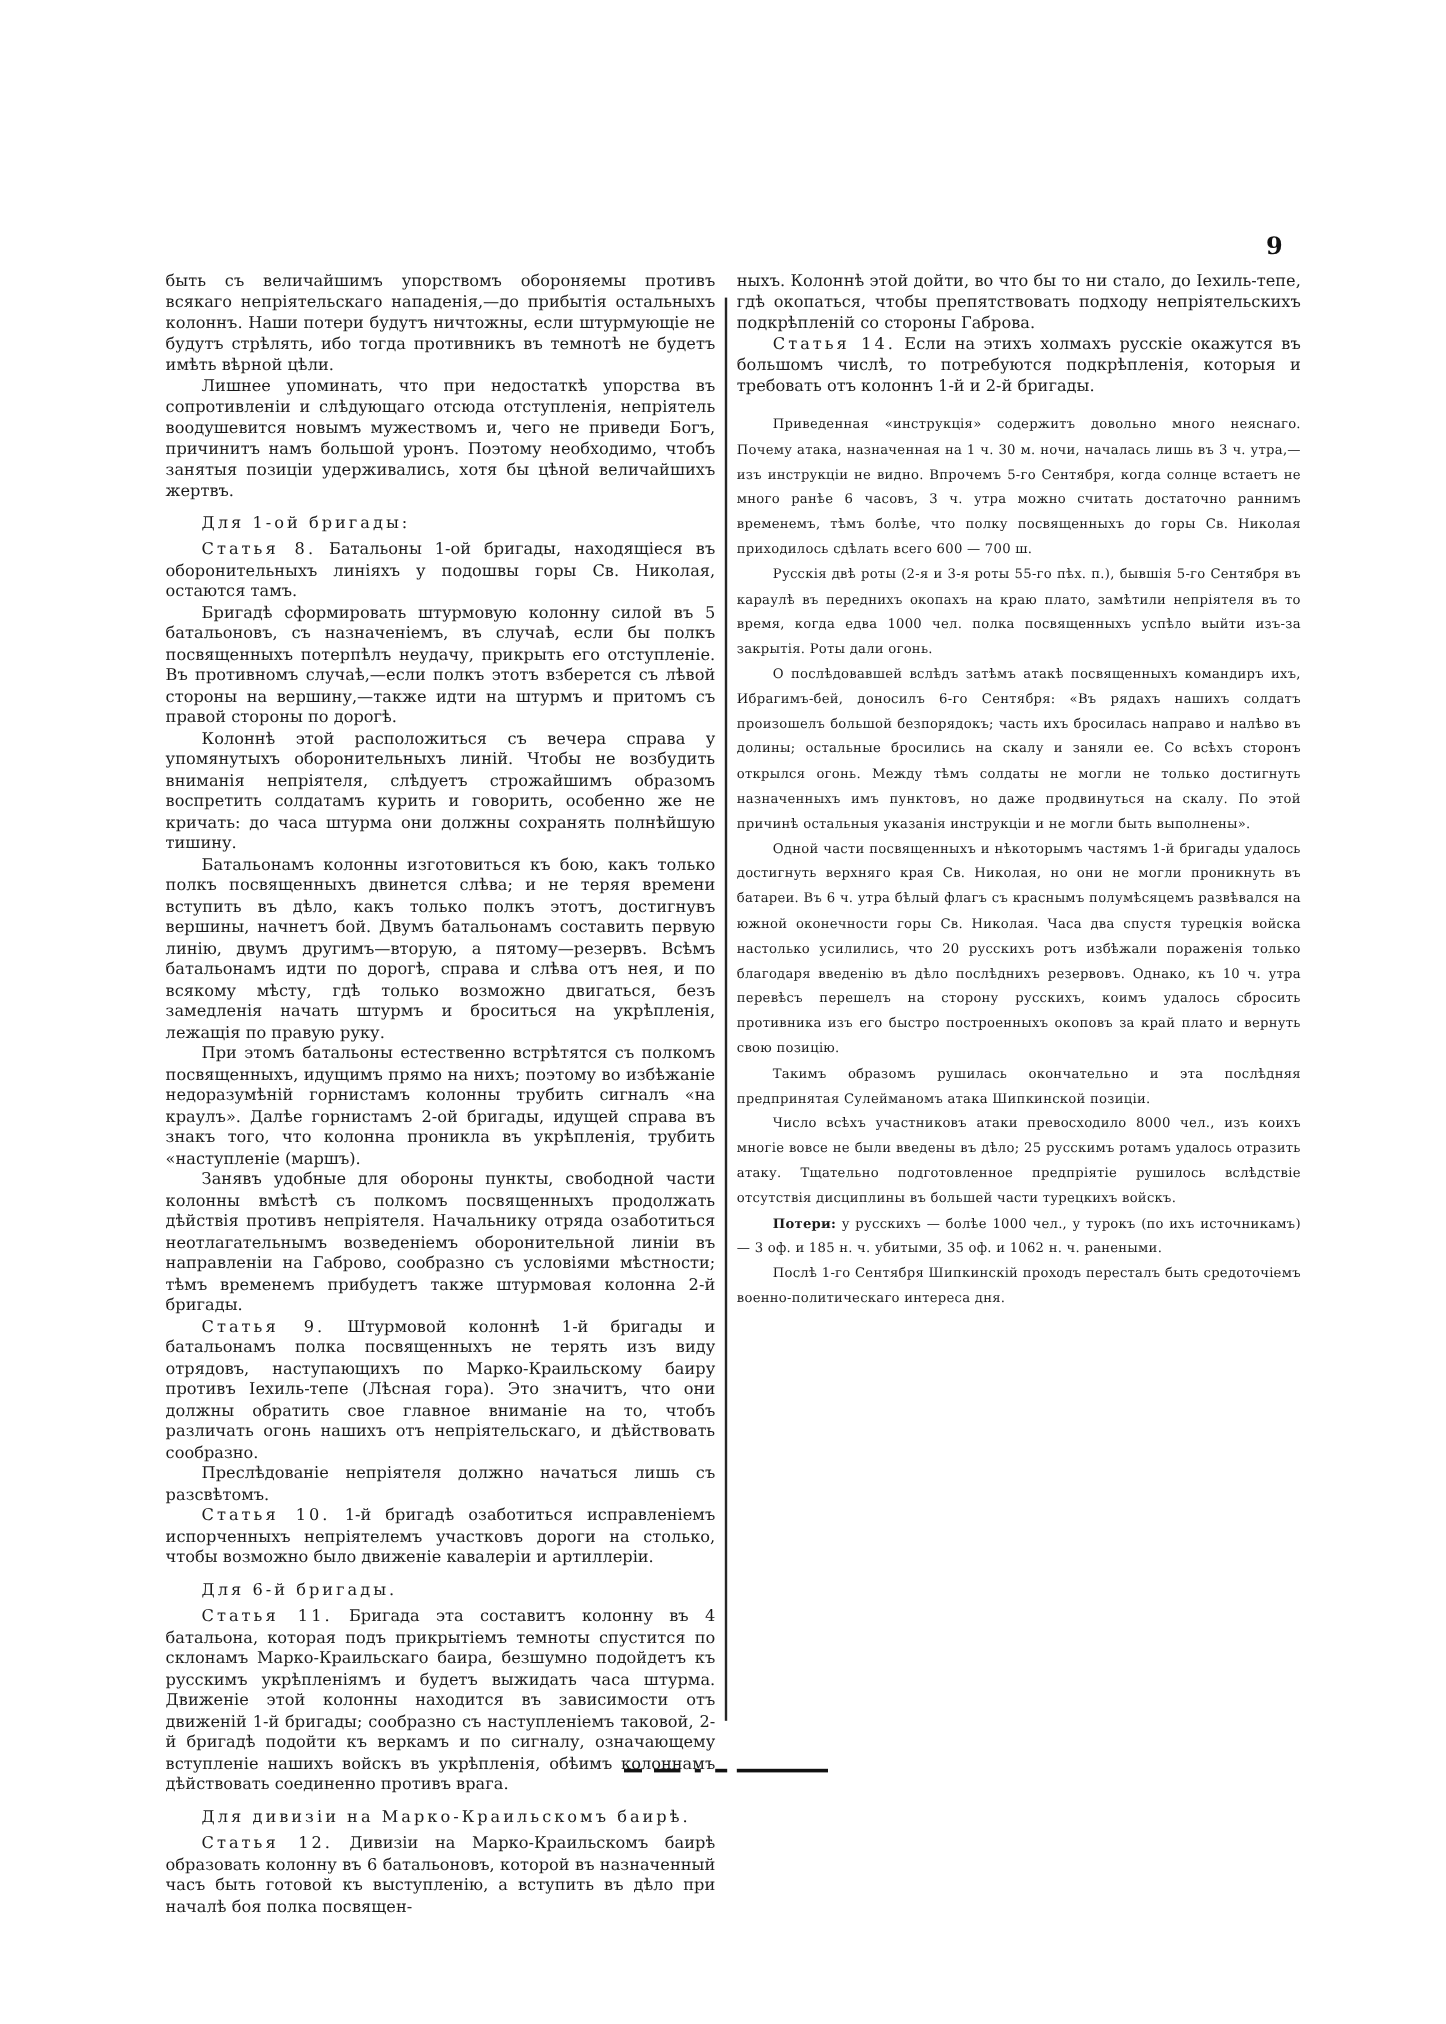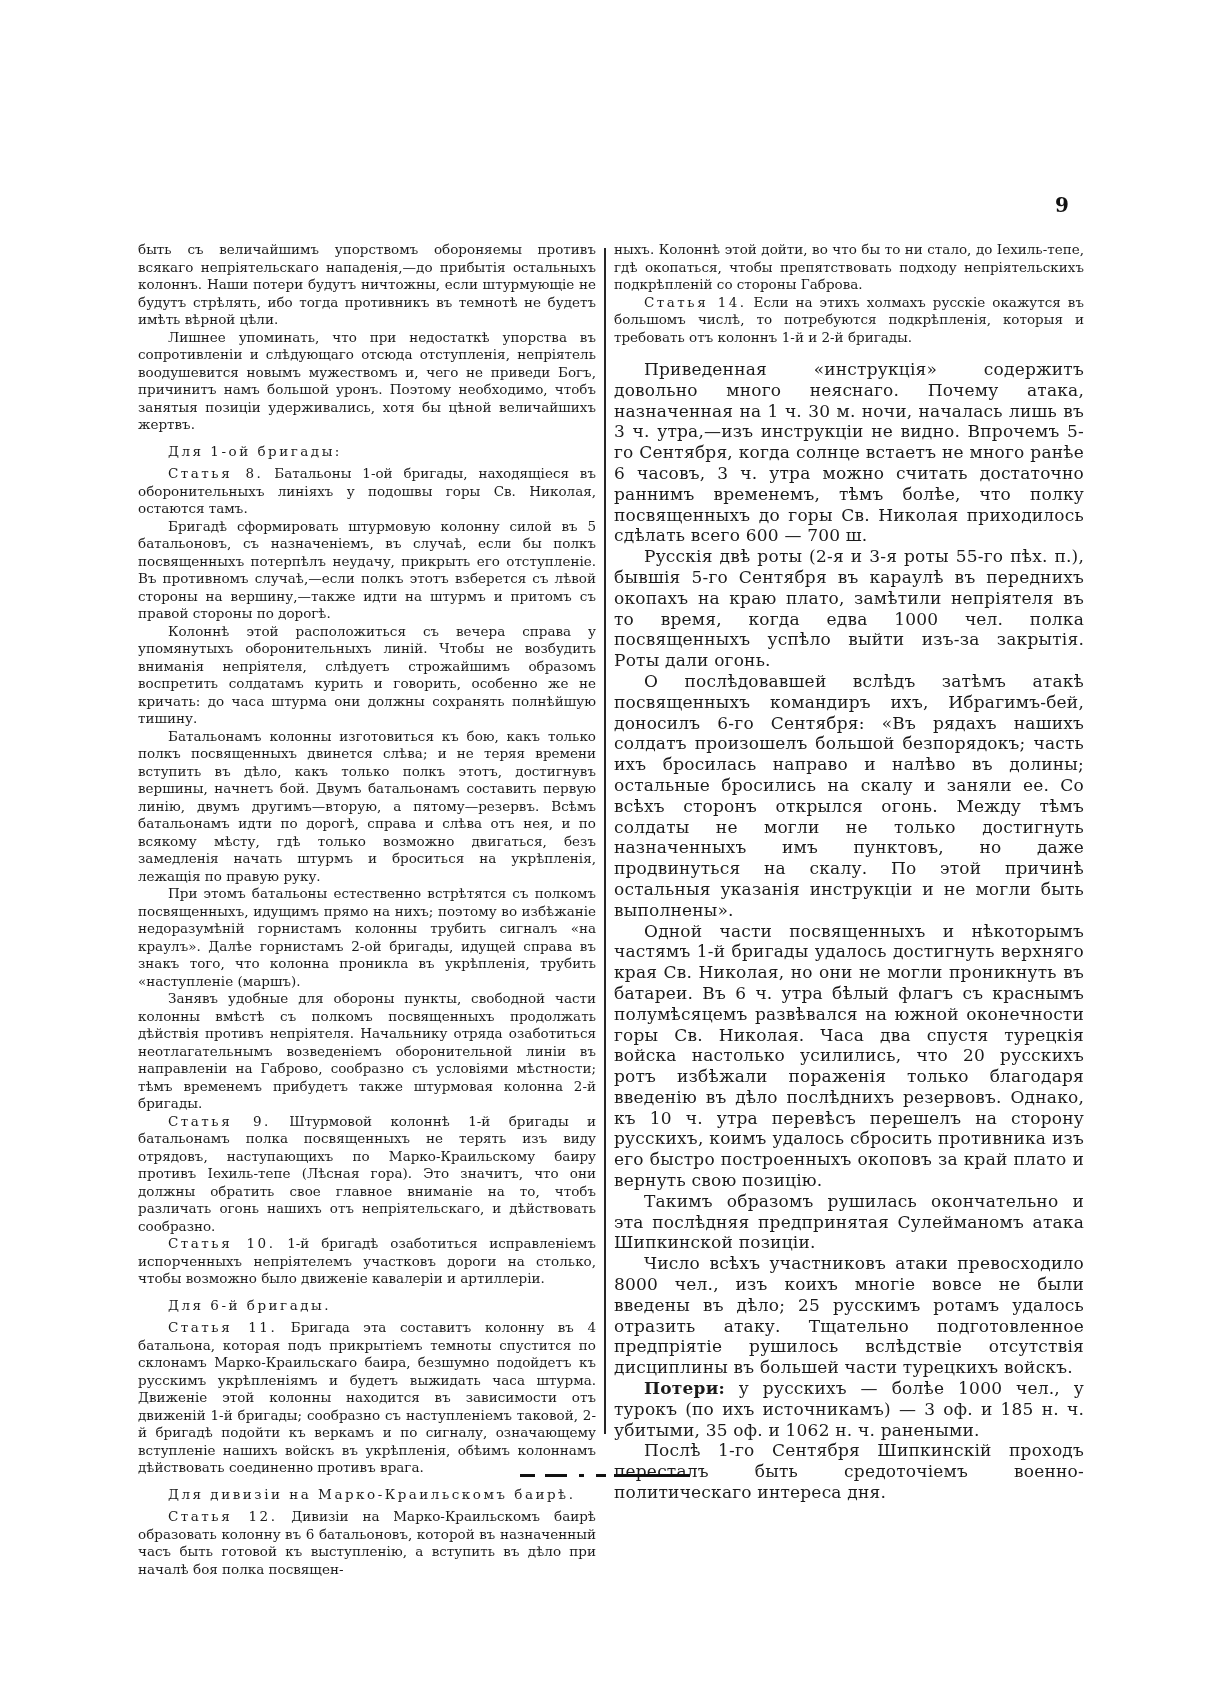--- a/index.html
+++ b/index.html
@@ -12,33 +12,33 @@
     font-family:"DejaVu Serif", serif;
     color:#1b1b1b;
   }
   .pagenum{
     position:absolute;
     left:1040px;top:193px;width:44px;
     text-align:center;
     font-size:20px;font-weight:bold;
     color:#111;
   }
-  .col{position:absolute;top:241px;}
+  .col{position:absolute;top:226px;}
   .col-left{left:138px;width:458px;}
   .col-right{left:614px;width:470px;}
   .divider{
     position:absolute;
     left:604px;top:248px;
     width:2px;height:1186px;
     background:#262626;
   }
   p{margin:0;text-align:justify;text-indent:30px;}
   p.ni{text-indent:0;}
   p.sm{font-size:13.5px;line-height:17.5px;}
-  p.lg{font-size:17px;line-height:20.8px;letter-spacing:0.2px;}
+  p.lg{font-size:11px;line-height:20.8px;letter-spacing:0.2px;}
   p.hd{letter-spacing:3px;margin:9px 0 5px 0;}
   p.gap{margin-top:13px;}
   span.sp{letter-spacing:2.5px;}
   span.b{font-weight:bold;}
   .footer-rule{
     position:absolute;left:520px;top:1474px;
     width:170px;height:3px;
     display:flex;align-items:center;
   }
   .footer-rule i{display:block;height:2.5px;background:#111;}
@@ -53,20 +53,21 @@
       <p class="sm ni"><span>быть съ величайшимъ упорствомъ обороняемы противъ всякаго непріятельскаго нападенія,—до прибытія остальныхъ колоннъ. Наши потери будутъ ничтожны, если штурмующіе не будутъ стрѣлять, ибо тогда противникъ въ темнотѣ не будетъ имѣть вѣрной цѣли.</span></p>
       <p class="sm"><span>Лишнее упоминать, что при недостаткѣ упорства въ сопротивленіи и слѣдующаго отсюда отступленія, непріятель воодушевится новымъ мужествомъ и, чего не приведи Богъ, причинитъ намъ большой уронъ. Поэтому необходимо, чтобъ занятыя позиціи удерживались, хотя бы цѣной величайшихъ жертвъ.</span></p>
       <p class="sm hd"><span class="sp">Для 1-ой бригады:</span></p>
       <p class="sm"><span class="sp">Статья 8.</span><span> Батальоны 1-ой бригады, находящіеся въ оборонительныхъ линіяхъ у подошвы горы Св. Николая, остаются тамъ.</span></p>
       <p class="sm"><span>Бригадѣ сформировать штурмовую колонну силой въ 5 батальоновъ, съ назначеніемъ, въ случаѣ, если бы полкъ посвященныхъ потерпѣлъ неудачу, прикрыть его отступленіе. Въ противномъ случаѣ,—если полкъ этотъ взберется съ лѣвой стороны на вершину,—также идти на штурмъ и притомъ съ правой стороны по дорогѣ.</span></p>
       <p class="sm"><span>Колоннѣ этой расположиться съ вечера справа у упомянутыхъ оборонительныхъ линій. Чтобы не возбудить вниманія непріятеля, слѣдуетъ строжайшимъ образомъ воспретить солдатамъ курить и говорить, особенно же не кричать: до часа штурма они должны сохранять полнѣйшую тишину.</span></p>
       <p class="sm"><span>Батальонамъ колонны изготовиться къ бою, какъ только полкъ посвященныхъ двинется слѣва; и не теряя времени вступить въ дѣло, какъ только полкъ этотъ, достигнувъ вершины, начнетъ бой. Двумъ батальонамъ составить первую линію, двумъ другимъ—вторую, а пятому—резервъ. Всѣмъ батальонамъ идти по дорогѣ, справа и слѣва отъ нея, и по всякому мѣсту, гдѣ только возможно двигаться, безъ замедленія начать штурмъ и броситься на укрѣпленія, лежащія по правую руку.</span></p>
       <p class="sm"><span>При этомъ батальоны естественно встрѣтятся съ полкомъ посвященныхъ, идущимъ прямо на нихъ; поэтому во избѣжаніе недоразумѣній горнистамъ колонны трубить сигналъ «на краулъ». Далѣе горнистамъ 2-ой бригады, идущей справа въ знакъ того, что колонна проникла въ укрѣпленія, трубить «наступленіе (маршъ).</span></p>
       <p class="sm"><span>Занявъ удобные для обороны пункты, свободной части колонны вмѣстѣ съ полкомъ посвященныхъ продолжать дѣйствія противъ непріятеля. Начальнику отряда озаботиться неотлагательнымъ возведеніемъ оборонительной линіи въ направленіи на Габрово, сообразно съ условіями мѣстности; тѣмъ временемъ прибудетъ также штурмовая колонна 2-й бригады.</span></p>
       <p class="sm"><span class="sp">Статья 9.</span><span> Штурмовой колоннѣ 1-й бригады и батальонамъ полка посвященныхъ не терять изъ виду отрядовъ, наступающихъ по Марко-Краильскому баиру противъ Іехиль-тепе (Лѣсная гора). Это значитъ, что они должны обратить свое главное вниманіе на то, чтобъ различать огонь нашихъ отъ непріятельскаго, и дѣйствовать сообразно.</span></p>
+      <p class="sm"><span>Преслѣдованіе непріятеля должно начаться лишь съ разсвѣтомъ.</span></p>
       <p class="sm"><span class="sp">Статья 10.</span><span> 1-й бригадѣ озаботиться исправленіемъ испорченныхъ непріятелемъ участковъ дороги на столько, чтобы возможно было движеніе кавалеріи и артиллеріи.</span></p>
       <p class="sm hd"><span class="sp">Для 6-й бригады.</span></p>
       <p class="sm"><span class="sp">Статья 11.</span><span> Бригада эта составитъ колонну въ 4 батальона, которая подъ прикрытіемъ темноты спустится по склонамъ Марко-Краильскаго баира, безшумно подойдетъ къ русскимъ укрѣпленіямъ и будетъ выжидать часа штурма. Движеніе этой колонны находится въ зависимости отъ движеній 1-й бригады; сообразно съ наступленіемъ таковой, 2-й бригадѣ подойти къ веркамъ и по сигналу, означающему вступленіе нашихъ войскъ въ укрѣпленія, обѣимъ колоннамъ дѣйствовать соединенно противъ врага.</span></p>
       <p class="sm hd"><span class="sp">Для дивизіи на Марко-Краильскомъ баирѣ.</span></p>
       <p class="sm"><span class="sp">Статья 12.</span><span> Дивизіи на Марко-Краильскомъ баирѣ образовать колонну въ 6 батальоновъ, которой въ назначенный часъ быть готовой къ выступленію, а вступить въ дѣло при началѣ боя полка посвящен-</span></p>
     </div>
   <div class="col col-right">
       <p class="sm ni"><span>ныхъ. Колоннѣ этой дойти, во что бы то ни стало, до Іехиль-тепе, гдѣ окопаться, чтобы препятствовать подходу непріятельскихъ подкрѣпленій со стороны Габрова.</span></p>
       <p class="sm"><span class="sp">Статья 14.</span><span> Если на этихъ холмахъ русскіе окажутся въ большомъ числѣ, то потребуются подкрѣпленія, которыя и требовать отъ колоннъ 1-й и 2-й бригады.</span></p>
       <p class="lg gap"><span>Приведенная «инструкція» содержитъ довольно много неяснаго. Почему атака, назначенная на 1 ч. 30 м. ночи, началась лишь въ 3 ч. утра,—изъ инструкціи не видно. Впрочемъ 5-го Сентября, когда солнце встаетъ не много ранѣе 6 часовъ, 3 ч. утра можно считать достаточно раннимъ временемъ, тѣмъ болѣе, что полку посвященныхъ до горы Св. Николая приходилось сдѣлать всего 600 — 700 ш.</span></p>

